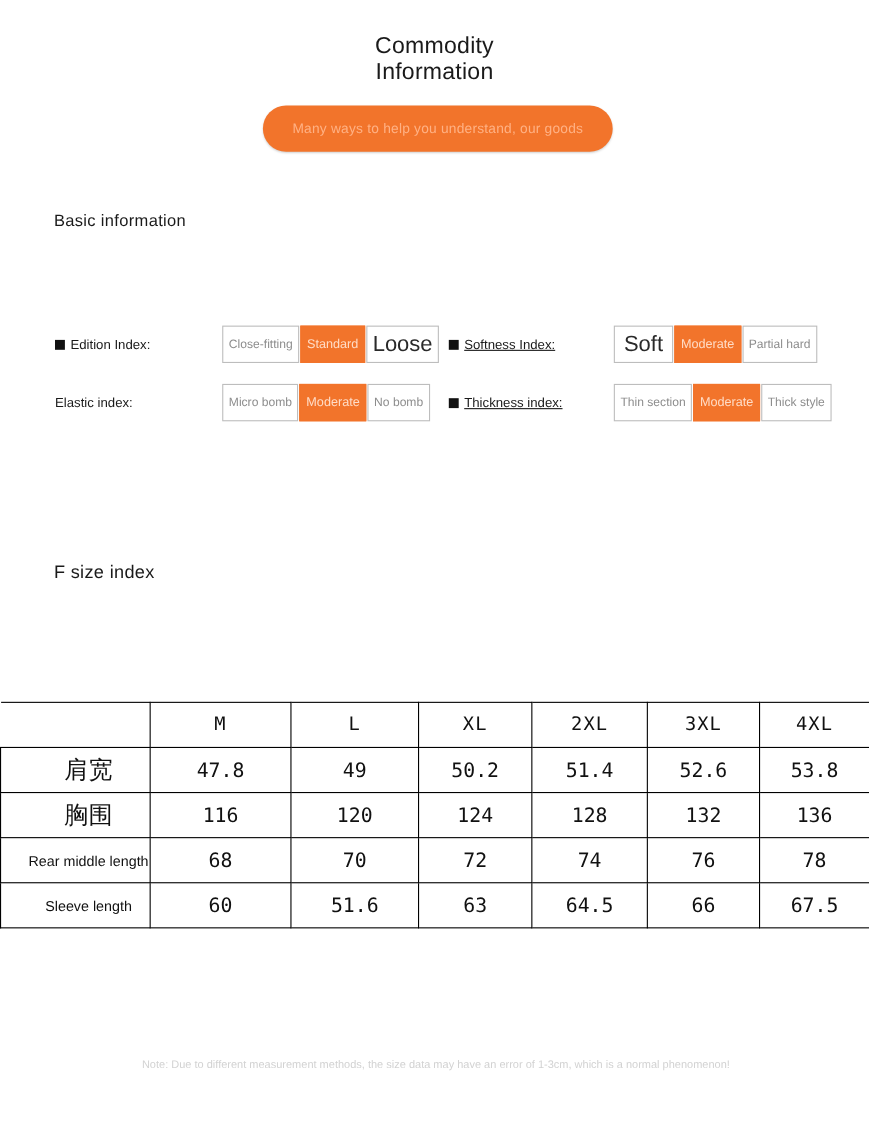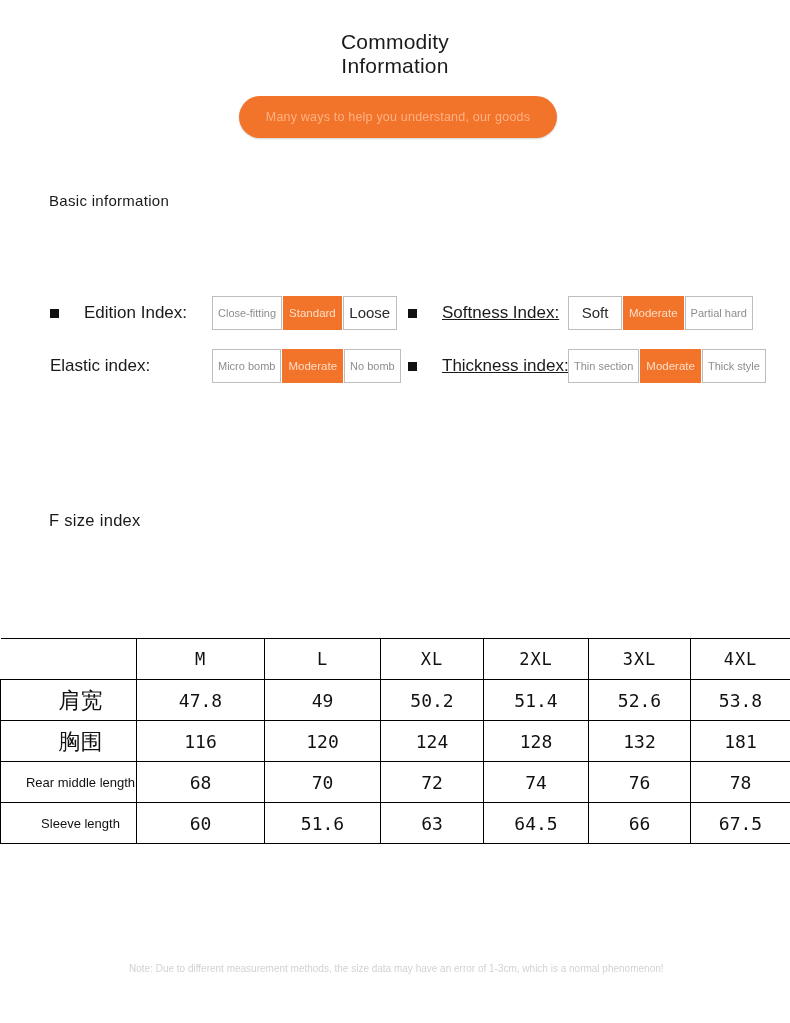--- a/index.html
+++ b/index.html
@@ -58,57 +58,56 @@
   #basic-info-heading { left: 49px; top: 192px; }
   #size-index-heading { left: 49px; top: 511px; font-size: 16.5px; }
 
   
   .index-row {
     position: absolute;
     display: flex;
     align-items: center;
   }
   .index-label {
-    font-size: 17px;
+    font-size: 12px;
     color: #1a1a1a;
     white-space: nowrap;
     display: flex;
     align-items: center;
-    gap: 20px;
   }
   .bullet-square {
     display: inline-block;
     width: 9px;
     height: 9px;
     background: #111;
     margin-right: 5px;
     flex: none;
   }
   .opt-group {
     display: flex;
     align-items: flex-end;
-    margin-left: 10px;
+    margin-left: 0;
   }
   .opt {
     border: 1px solid #bdbdbd;
     background: #fff;
     color: #8d8d8d;
     font-size: 11px;
     line-height: 12px;
     padding: 3px 5px;
     box-sizing: border-box;
     min-width: 54px;
     height: 34px;
     display: flex;
     align-items: center;
     margin-right: 1px;
     white-space: pre-line;
   }
   .opt.big {
-    font-size: 15px;
+    font-size: 20px;
     color: #2a2a2a;
     justify-content: center;
   }
   .opt.active {
     background: #f2742b;
     border-color: #f2742b;
     color: #ffdcc6;
     font-size: 11.5px;
     justify-content: center;
   }
@@ -265,21 +264,21 @@
       <td>52.6</td>
       <td>53.8</td>
     </tr>
     <tr>
       <td class="rowhead cjk">胸围</td>
       <td>116</td>
       <td>120</td>
       <td>124</td>
       <td>128</td>
       <td>132</td>
-      <td>181</td>
+      <td>136</td>
     </tr>
     <tr>
       <td class="rowhead">Rear middle length</td>
       <td>68</td>
       <td>70</td>
       <td>72</td>
       <td>74</td>
       <td>76</td>
       <td>78</td>
     </tr>

